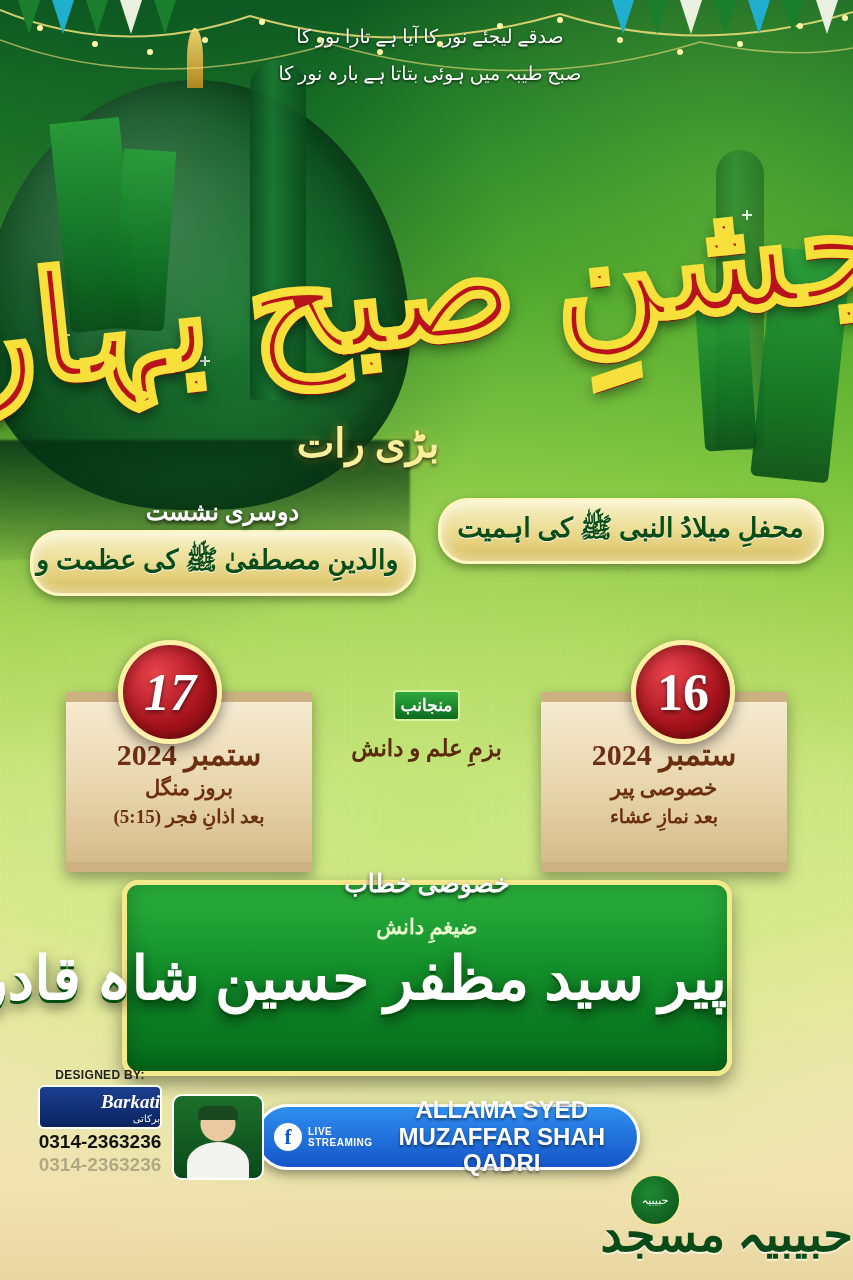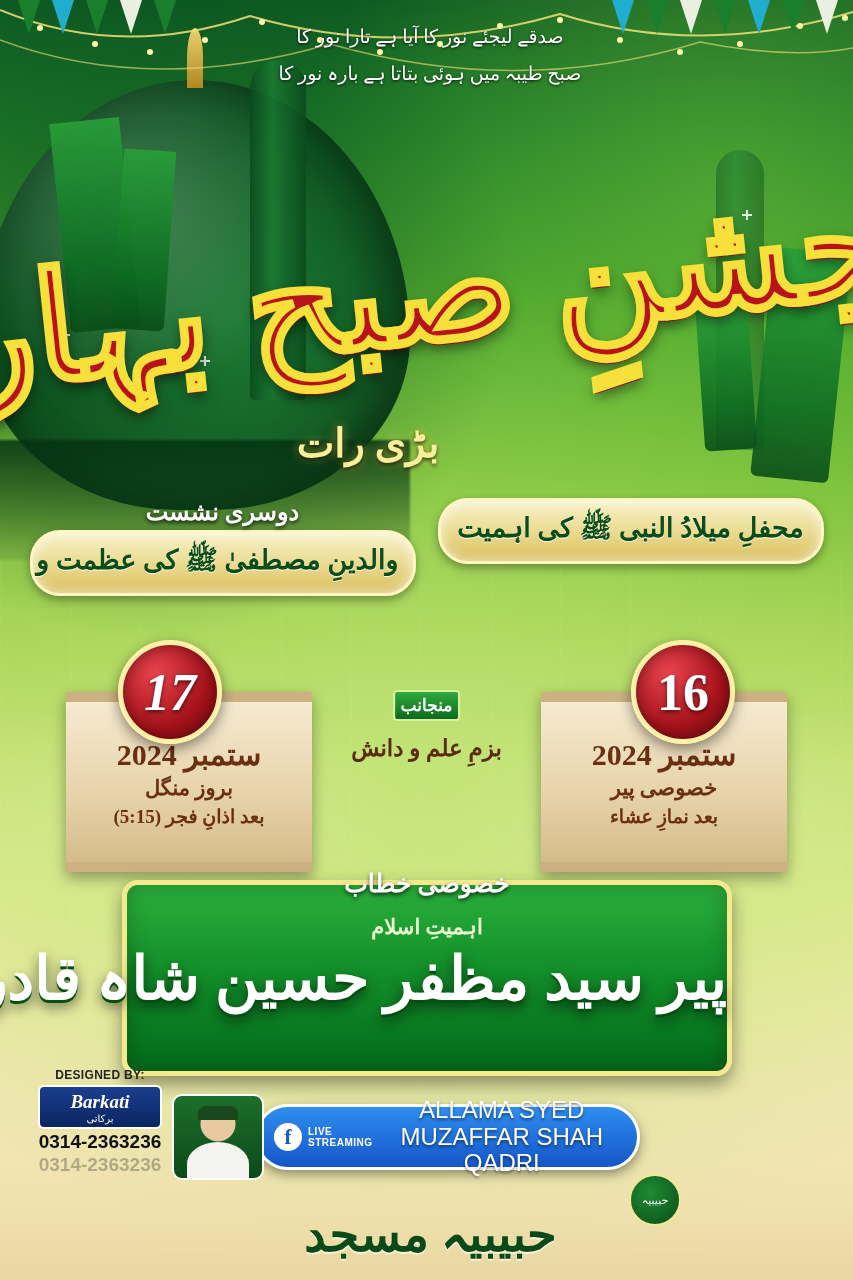--- a/index.html
+++ b/index.html
@@ -285,21 +285,21 @@
     font-family: "Liberation Serif", serif;
     font-weight: bold; font-size: 21px;
     display: flex; align-items: center; justify-content: center;
   }
   .live-text {
     color: #fff; font-size: 10px; font-weight: bold; line-height: 1.1;
     letter-spacing: .5px;
   }
   .live-name {
     flex: 1 1 auto; text-align: center;
-    color: #fff; font-weight: normal; font-size: 24px; line-height: 1.1;
+    color: #fff; font-weight: bold; font-size: 24px; line-height: 1.1;
     text-shadow: 0 2px 3px rgba(0,0,0,.5);
   }
   .speaker-photo {
     position: absolute; left: 172px; top: 1094px;
     width: 92px; height: 86px; border-radius: 10px;
     background:
       radial-gradient(circle at 50% 34%, #e8c9a0 0 17px, rgba(0,0,0,0) 18px),
       linear-gradient(180deg,#1d6f2a,#0a4a1a);
     border: 2px solid #ffffff;
     overflow: hidden;
@@ -328,20 +328,21 @@
     letter-spacing: .3px;
   }
   .designer-logo {
     margin-top: 3px;
     background: linear-gradient(180deg,#1b3f8f,#0b2460);
     border: 2px solid #fff;
     border-radius: 6px;
     padding: 4px 0 3px;
     color: #fff;
     font-family: "Liberation Serif", serif;
+    text-align: right;
   }
   .designer-logo .nm { font-size: 19px; font-style: italic; font-weight: bold; }
   .designer-logo .ar { font-size: 10px; }
   .designer-phone {
     margin-top: 2px;
     font-size: 19px; font-weight: bold; color: #111;
   }
   .designer-phone.ghost { opacity: .28; margin-top: 1px; }
 
   
@@ -355,21 +356,21 @@
     width: 52px; height: 52px; border-radius: 50%;
     background: radial-gradient(circle at 40% 35%, #1f8a32, #0a4d18);
     border: 2px solid #f3e79a;
     color: #fff; direction: rtl;
     font-family: "Liberation Serif", serif;
     font-size: 11px; font-weight: normal; line-height: 1.1;
     display: flex; align-items: center; justify-content: center; text-align: center;
   }
   .footer-name {
     position: absolute; left: 8px; right: 0; top: 38px;
-    text-align: center; direction: rtl;
+    direction: rtl;
     font-family: "Liberation Serif", serif;
     font-size: 48px; font-weight: bold;
     color: #0a4a18;
     text-shadow: 0 2px 0 rgba(255,255,255,.6);
     white-space: nowrap;
   }
   .footer-addr {
     position: absolute; left: 0; right: 0; bottom: 2px;
     text-align: center; direction: rtl;
     font-family: "Liberation Serif", serif;
@@ -481,21 +482,21 @@
 
     <div class="day-badge right">16</div>
     <div class="day-badge left">17</div>
 
     <div class="center-tag">منجانب</div>
     <div class="center-note">بزمِ علم و دانش</div>
   </div>
 
   <div class="speaker-panel">
     <div class="khitab">خصوصی خطاب</div>
-    <div class="speaker-title">اہمیتِ اسلام</div>
+    <div class="speaker-title">ضیغمِ دانش</div>
     <div class="speaker-name">پیر سید مظفر حسین شاہ قادری</div>
   </div>
 
   <div class="speaker-photo">
     <div class="cap"></div>
   </div>
 
   <div class="live-strip">
     <div class="fb-badge">
       <div class="fb-circle">f</div>

